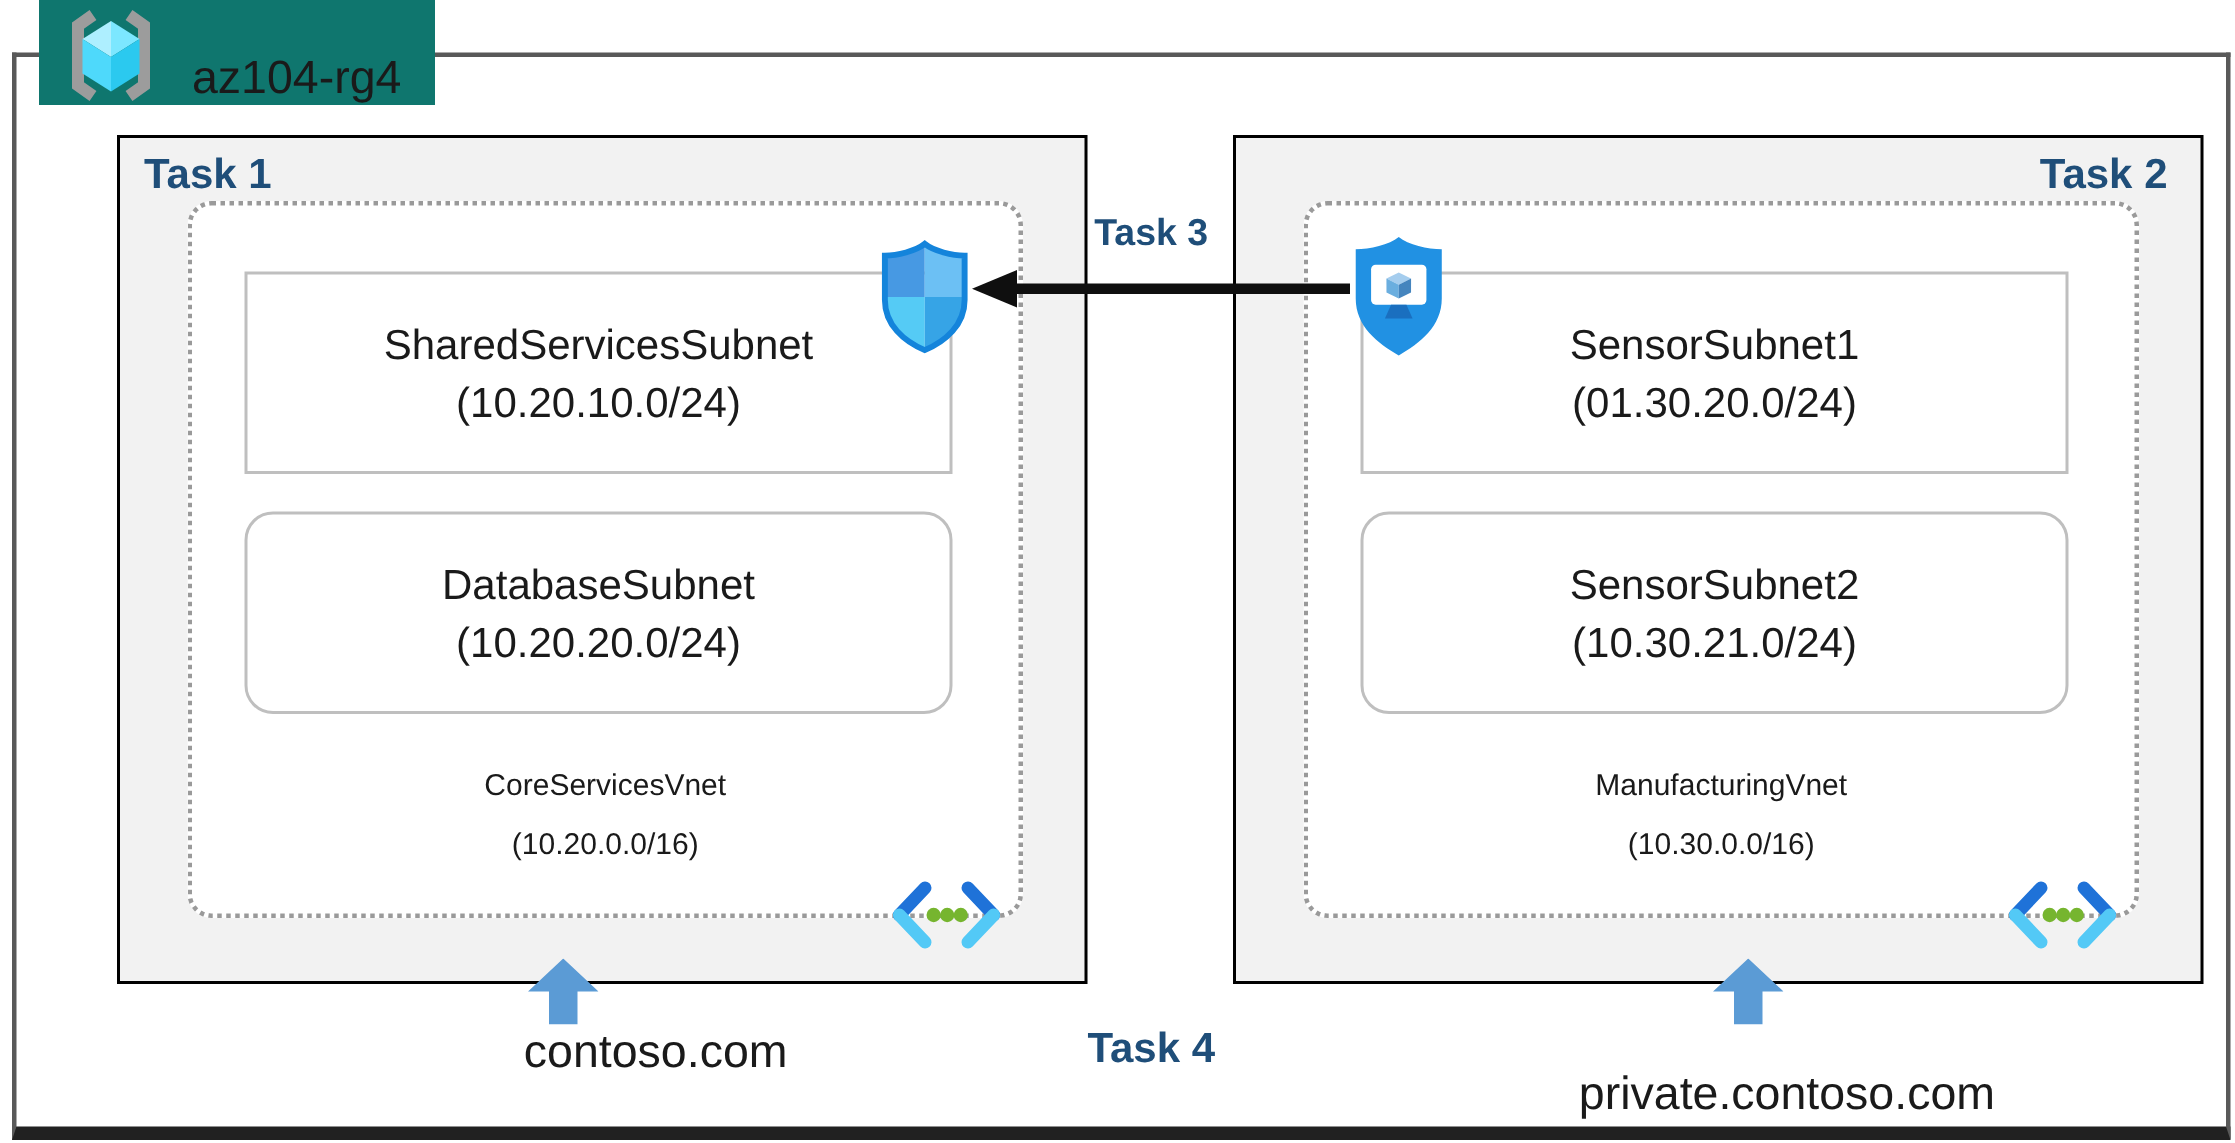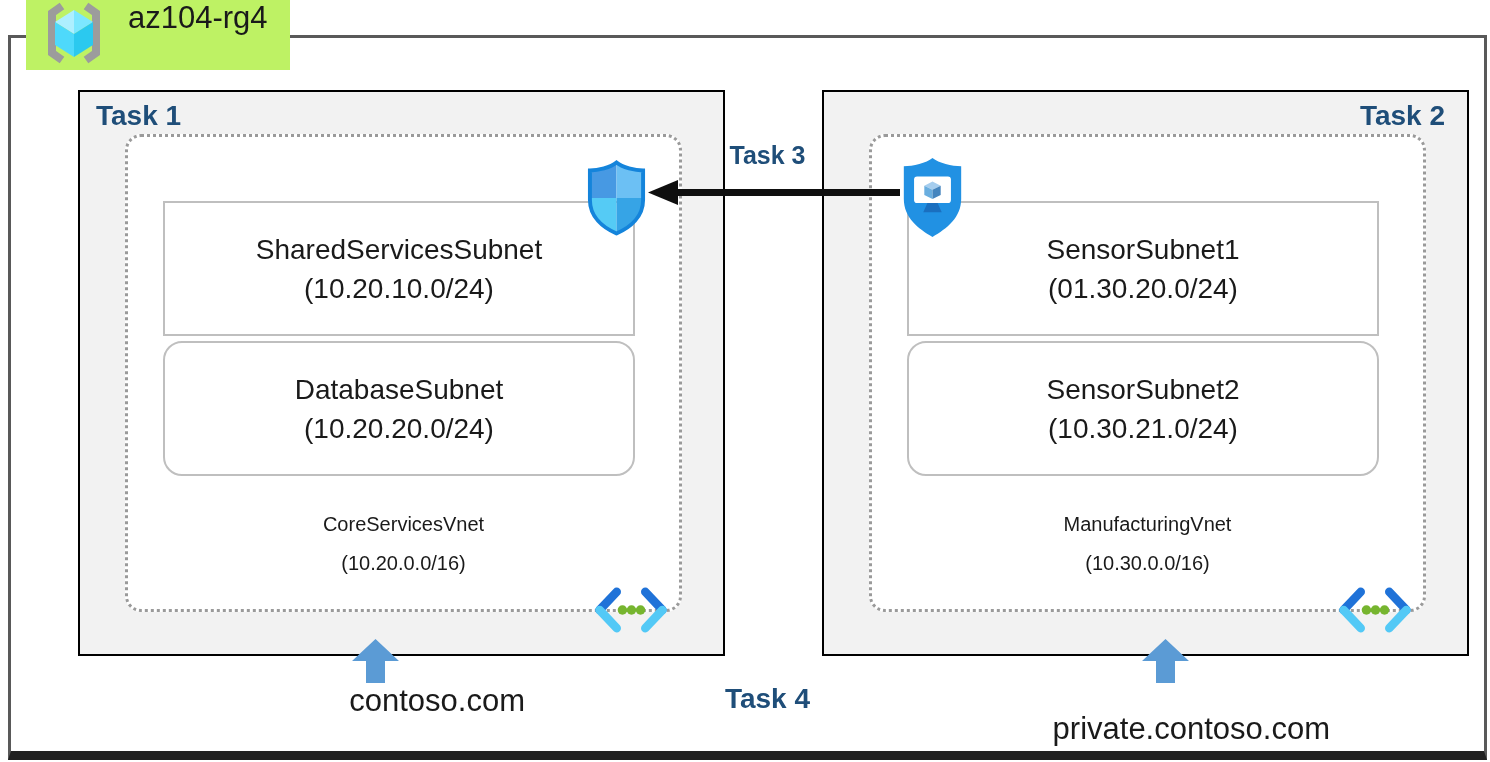--- a/index.html
+++ b/index.html
@@ -7,21 +7,21 @@
     position:relative;width:1490px;height:762px;background:#ffffff;
     font-family:"Liberation Sans", sans-serif;color:#1a1a1a;overflow:hidden;
   }
   
   .rg-frame{
     position:absolute;left:8px;top:35px;width:1479px;height:725px;
     border:3px solid #595959;border-bottom:9px solid #212121;box-sizing:border-box;
   }
   .rg-header{
     position:absolute;left:26px;top:0;height:70px;z-index:6;
-    background:#bef264;display:flex;align-items:flex-start;gap:16px;padding:0 22px 0 10px;
+    background:#0f766e;display:flex;align-items:flex-end;gap:16px;padding:0 22px 0 10px;
   }
   .rg-header .rg-icon{width:76px;height:66px;flex:0 0 auto;}
   .rg-title{font-size:31px;color:#1a1a1a;white-space:nowrap;}
 
   
   .box{
     position:absolute;top:90px;width:647px;height:566px;background:#F2F2F2;
     border:2px solid #000;box-sizing:border-box;z-index:1;
   }
   .box-left{left:78px;}
@@ -36,21 +36,21 @@
   .vnet-area{
     position:absolute;left:45px;top:42px;width:557px;height:478px;background:#ffffff;
     border:3px dotted #9A9A9A;border-radius:16px;box-sizing:border-box;
   }
   .subnet{
     position:absolute;left:35px;width:472px;height:135px;background:#ffffff;
     border:2px solid #BFBFBF;box-sizing:border-box;
     display:flex;flex-direction:column;align-items:center;justify-content:center;
     font-size:28px;line-height:39px;text-align:center;
   }
-  .subnet.s1{top:64px;}
+  .subnet.s1{top:44px;}
   .subnet.s2{top:204px;border-radius:19px;}
   .vnet-label{
     position:absolute;left:0;width:100%;top:368px;text-align:center;
     font-size:20px;line-height:39px;
   }
   .vnet-icon{position:absolute;right:8px;top:446px;width:80px;height:54px;}
 
   
   .nsg-icon{position:absolute;left:585px;top:159px;width:63px;height:78px;z-index:4;}
   .bastion-icon{position:absolute;left:899px;top:156px;width:67px;height:84px;z-index:4;}

